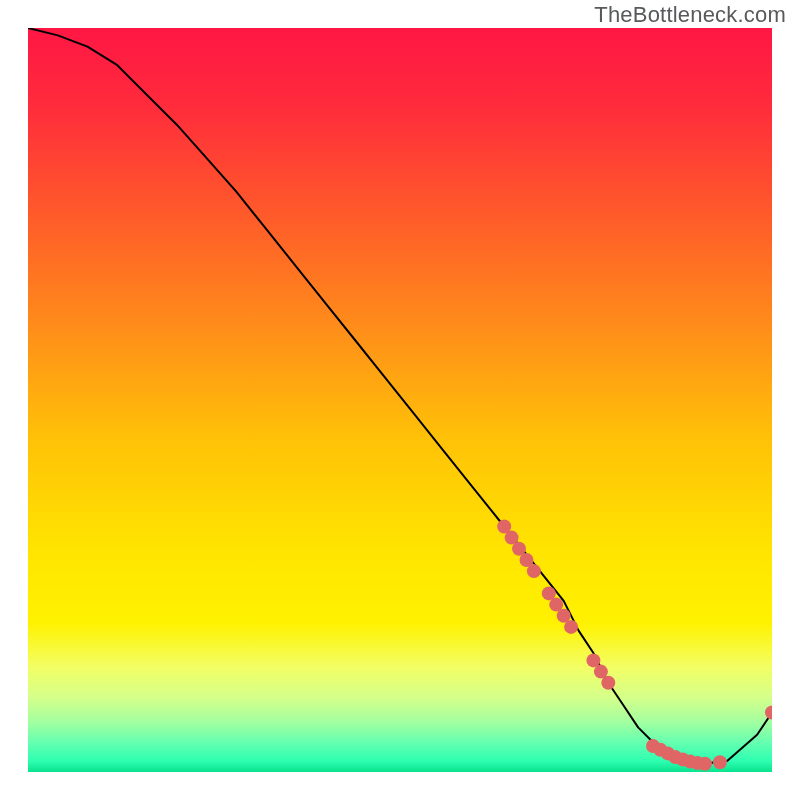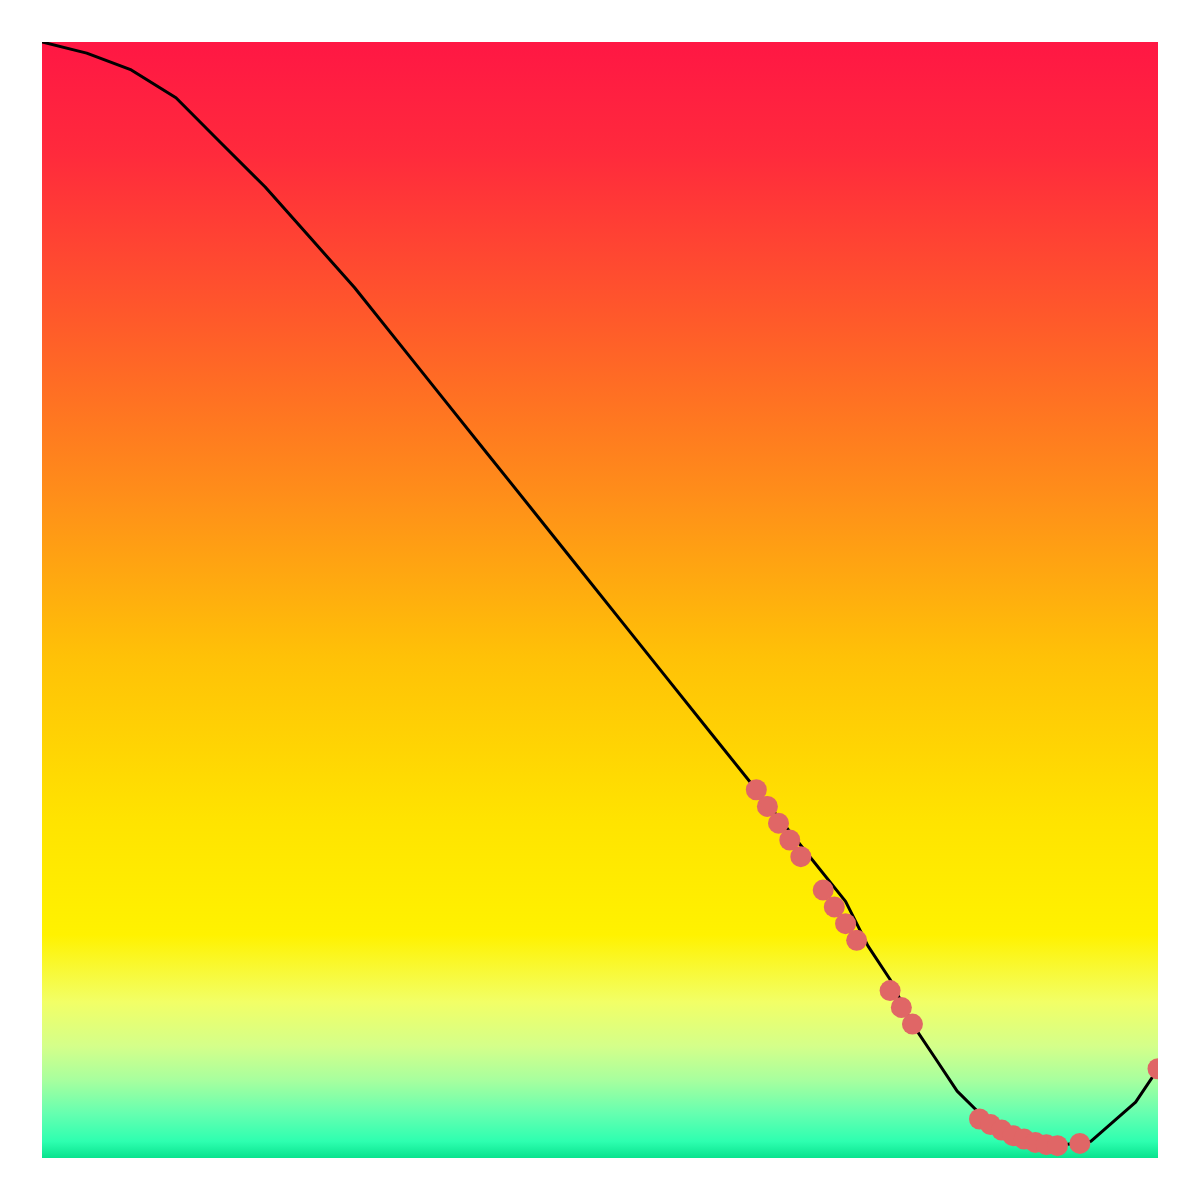--- a/index.html
+++ b/index.html
@@ -35,20 +35,21 @@
   .plot svg {
     display: block;
     width: 744px;
     height: 744px;
   }
 </style>
 </head>
 <body>
 
 <div class="frame">
+  <div class="watermark">TheBottleneck.com</div>
 
   <div class="plot">
     <svg viewBox="0 0 744 744">
       <defs>
         <linearGradient id="bg-grad" x1="0" y1="0" x2="0" y2="1">
         <stop offset="0%" stop-color="#ff1744"></stop>
             <stop offset="10%" stop-color="#ff2a3c"></stop>
             <stop offset="25%" stop-color="#ff5a2a"></stop>
             <stop offset="40%" stop-color="#ff8c1a"></stop>
             <stop offset="55.00000000000001%" stop-color="#ffc107"></stop>

